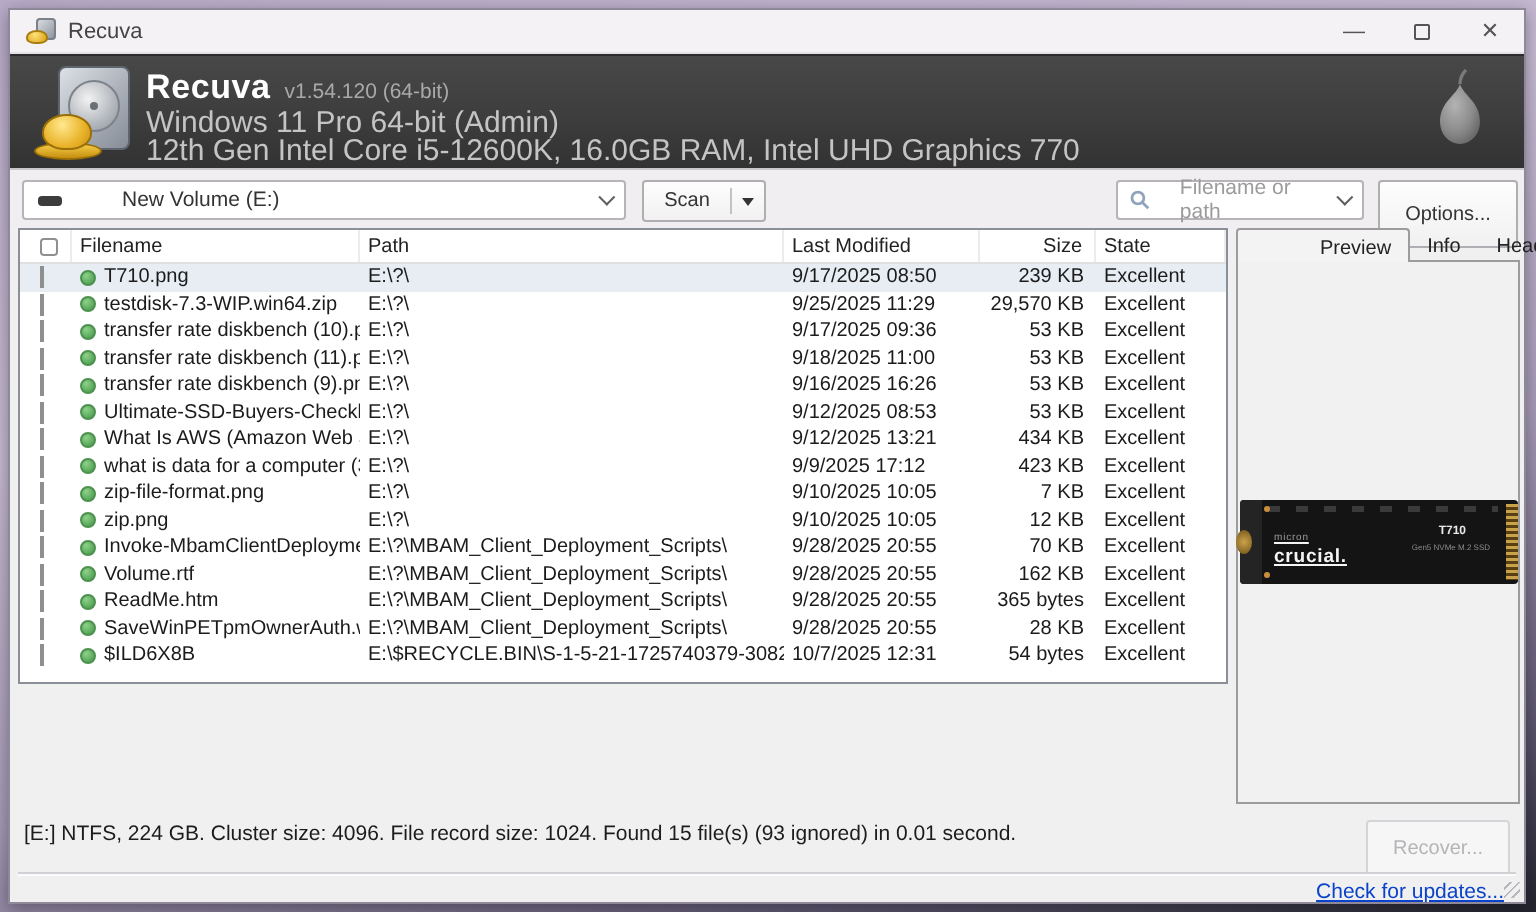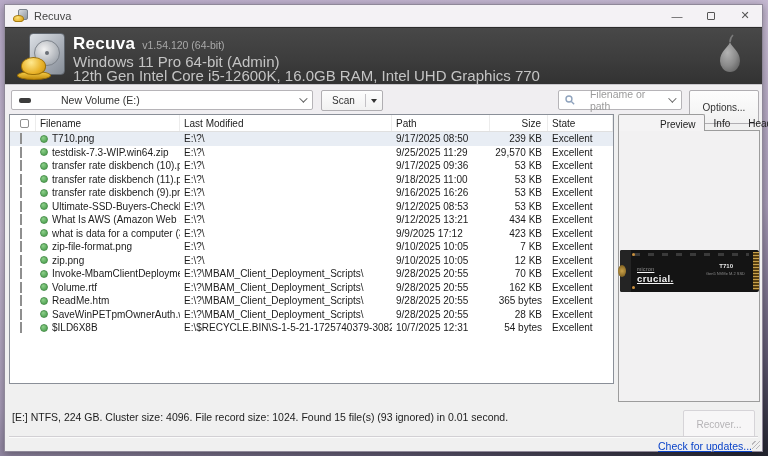--- a/index.html
+++ b/index.html
@@ -56,21 +56,21 @@
   .scan-btn { position:absolute; left:316px; top:4px; width:62px; height:21px; padding:0; }
   .scan-main { flex:1; text-align:center; }
   .scan-div { width:1px; height:13px; background:#c3c1c5; }
   .scan-arrow { width:16px; display:flex; align-items:center; justify-content:center; }
   .scan-arrow .tri { width:0; height:0; border-left:3.5px solid transparent; border-right:3.5px solid transparent; border-top:4px solid #333; }
   .search-combo { left:553px; width:124px; }
   .search-combo .ph { color:#9b9b9b;padding-left:10px; }
   .mag { margin:0 5px 0 6px; }
   .options-btn { position:absolute; left:684px; top:4px; width:70px; height:34px; }
   
-  .table { position:absolute; left:4px; top:109px; width:605px; height:270px; background:#fff; border:1px solid #8a8f98; }
+  .table { position:absolute; left:4px; top:109px; width:605px; height:228px; background:#fff; border:1px solid #8a8f98; }
   .trow { display:grid; grid-template-columns:26px 144px 212px 98px 58px 1fr; align-items:center; height:13.5px; font-size:10px; color:#1b1b1b; }
   .thead { height:17px; border-bottom:1px solid #e0e0e0; font-size:10px; color:#222; }
   .thead .cell { border-right:1px solid #ececec; height:100%; display:flex; align-items:center; }
   .cell { padding-left:4px; white-space:nowrap; overflow:hidden; }
   .cell.right { text-align:right; padding-right:6px; display:block; justify-content:flex-end; }
   .thead .cell.right { display:flex; justify-content:flex-end; }
   .cb { width:9px; height:9px; border:1px solid #8f8f8f; border-radius:2px; background:#fff; margin-left:6px; }
   .dot { width:8px; height:8px; border-radius:50%; background:radial-gradient(circle at 35% 30%, #8ed08b, #55a657 75%); border:1px solid #4c914e; display:inline-block; flex:none; margin-right:4px; }
   .fname { display:flex; align-items:center; }
   .trow.selected { background:#e8edf4; }
@@ -176,22 +176,22 @@
     </div>
     <div class="btn options-btn">Options...</div>
   </div>
 
   <div class="table">
     <div class="trow thead">
       <div class="cell">
           <span class="cb"></span>
         </div>
       <div class="cell">Filename</div>
+      <div class="cell">Path</div>
       <div class="cell">Last Modified</div>
-      <div class="cell">Path</div>
       <div class="cell right">Size</div>
       <div class="cell">State</div>
     </div>
     <div id="rows-host">
     <div class="trow selected">
       <div class="cell"><span class="cb"></span></div>
       <div class="cell fname">
             <span class="dot"></span>
             <span>T710.png</span>
           </div>

